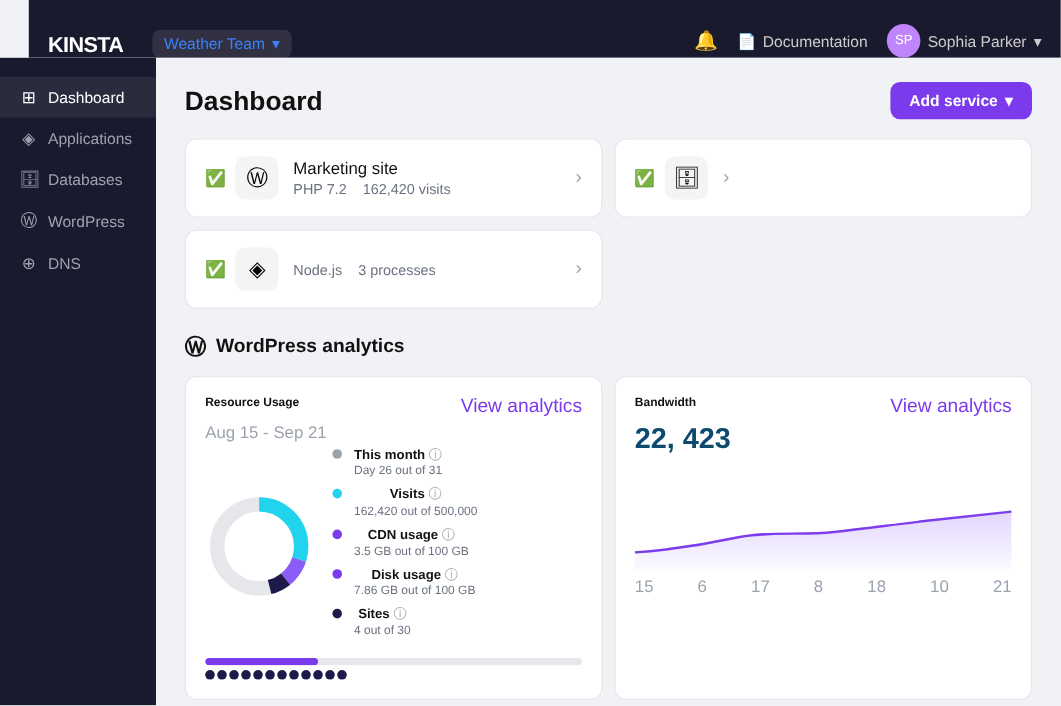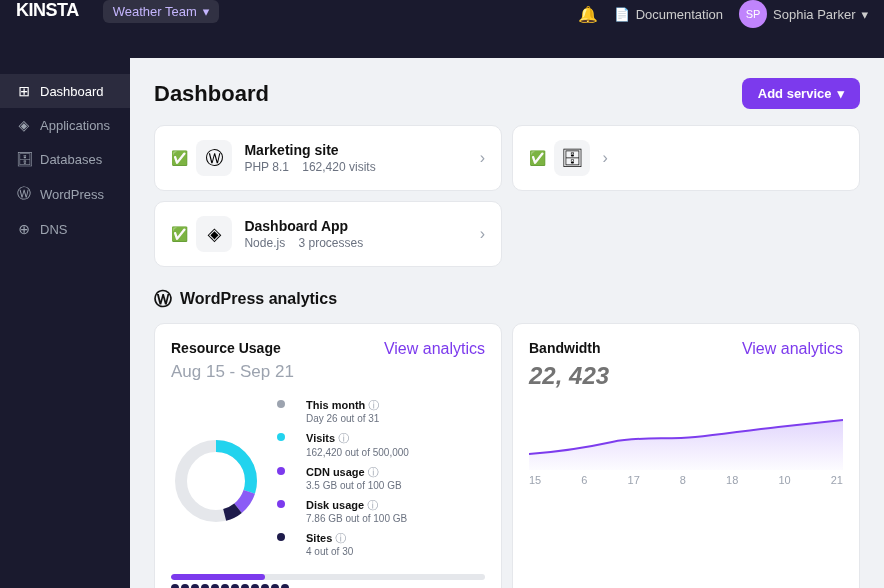--- a/index.html
+++ b/index.html
@@ -1,30 +1,31 @@
 <!DOCTYPE html>
 <html><head>
   <meta charset="utf-8">
   <style>
     * { box-sizing: border-box; margin: 0; padding: 0; }
     body { font-family: -apple-system, BlinkMacSystemFont, 'Segoe UI', sans-serif; background: #f0f2f5; display: flex; flex-direction: column; height: 588px; width: 884px; overflow: hidden; }
 
     
     .topnav {
       background: #1a1a2e;
-      height: 58px;
+      height: 48px;
       display: flex;
-      align-items: flex-start;
+      align-items: flex-end;
       padding: 0 16px;
       gap: 16px;
       flex-shrink: 0;
+      margin-left: 24px;
     }
     .logo { color: #fff; font-weight: 700; font-size: 18px; letter-spacing: -0.5px; margin-right: 8px; }
     .team-selector {
-      display: flex; align-items: center; gap: 6px; color: #c4b5fd; font-size: 13px; cursor: pointer;
+      display: flex; align-items: center; gap: 6px; color: #3b82f6; font-size: 13px; cursor: pointer;
       background: rgba(255,255,255,0.1); border-radius: 6px; padding: 4px 10px;
     }
     .nav-right { margin-left: auto; display: flex; align-items: center; gap: 16px; }
     .nav-icon { color: #ccc; cursor: pointer; font-size: 16px; }
     .doc-btn { display: flex; align-items: center; gap: 5px; color: #ccc; font-size: 13px; cursor: pointer; }
     .user-avatar { width: 28px; height: 28px; border-radius: 50%; background: #c084fc; display: flex; align-items: center; justify-content: center; font-size: 11px; color: #fff; }
     .user-info { display: flex; align-items: center; gap: 6px; color: #ccc; font-size: 13px; cursor: pointer; }
 
     
     .layout { display: flex; flex: 1; overflow: hidden; }
@@ -65,62 +66,62 @@
 
     
     .service-cards { display: grid; grid-template-columns: 1fr 1fr; gap: 10px; margin-bottom: 20px; }
     .service-card {
       background: #fff; border-radius: 10px; padding: 14px 16px;
       display: flex; align-items: center; gap: 12px; border: 1px solid #e5e7eb;
       cursor: pointer;
     }
     .service-card-icon { width: 36px; height: 36px; border-radius: 8px; background: #f3f4f6; display: flex; align-items: center; justify-content: center; font-size: 18px; flex-shrink: 0; }
     .service-card-info { flex: 1; }
-    .service-card-name { font-size: 14px; font-weight: 700; color: #111; }
+    .service-card-name { font-size: 14px; font-weight: 400; color: #111; }
     .service-card-meta { font-size: 12px; color: #6b7280; margin-top: 2px; }
     .service-card-meta span { margin-right: 10px; }
     .service-arrow { color: #9ca3af; font-size: 16px; }
     .status-check { color: #22c55e; font-size: 14px; margin-right: -4px; }
 
     
     .wp-analytics-title {
       font-size: 16px; font-weight: 700; color: #111; margin-bottom: 12px;
       display: flex; align-items: center; gap: 8px;
     }
     .analytics-grid { display: grid; grid-template-columns: 1fr 1fr; gap: 10px; }
     .analytics-card {
       background: #fff; border-radius: 10px; padding: 16px;
       border: 1px solid #e5e7eb;
     }
     .analytics-card-header { display: flex; justify-content: space-between; align-items: flex-start; margin-bottom: 4px; }
-    .analytics-card-title { font-size: 14px; font-weight: 700; color: #111; }
+    .analytics-card-title { font-size: 10px; font-weight: 700; color: #111; }
     .view-analytics { font-size: 16px; color: #7c3aed; cursor: pointer; font-weight: 500; }
-    .analytics-date { font-size: 17px; color: #9ca3af; margin-bottom: 16px; }
+    .analytics-date { font-size: 14px; color: #9ca3af; margin-bottom: 4px; }
 
     
     .resource-content { display: flex; gap: 16px; align-items: center; }
     .donut-container { position: relative; width: 90px; height: 90px; flex-shrink: 0; }
     .donut-svg { width: 90px; height: 90px; }
     .resource-legend { font-size: 11px; color: #374151; }
-    .legend-item { display: flex; align-items: flex-start; gap: 21px; margin-bottom: 6px; line-height: 1.3; }
+    .legend-item { display: flex; align-items: flex-start; gap: 10px; margin-bottom: 6px; line-height: 1.3; text-align: center; }
     .legend-dot { width: 8px; height: 8px; border-radius: 50%; flex-shrink: 0; margin-top: 2px; }
     .legend-title { color: #111; font-weight: 600; }
     .legend-sub { color: #6b7280; font-size: 10px; }
 
     
     .progress-section { margin-top: 10px; }
     .progress-bar-wrap { background: #e5e7eb; border-radius: 4px; height: 6px; margin-bottom: 4px; overflow: hidden; }
     .progress-bar-fill { height: 100%; border-radius: 4px; background: #7c3aed; }
     .progress-dots { display: flex; gap: 2px; flex-wrap: wrap; margin-top: 4px; }
     .progress-dot { width: 8px; height: 8px; border-radius: 50%; background: #1e1b4b; }
 
     
-    .bandwidth-value { font-size: 24px; font-weight: 700; color: #737373; margin-bottom: 12px; font-style: italic; }
+    .bandwidth-value { font-size: 24px; font-weight: 700; color: #0c4a6e; margin-bottom: 28px; }
     .chart-area { height: 70px; position: relative; }
-    .chart-labels { display: flex; justify-content: space-between; font-size: 11px; color: #9ca3af; margin-top: 2px; }
+    .chart-labels { display: flex; justify-content: space-between; font-size: 14px; color: #9ca3af; margin-top: 2px; }
     .chart-sub { font-size: 10px; color: #9ca3af; text-align: left; margin-top: 0; }
   </style>
 </head>
 <body>
 
 <nav class="topnav">
   <div class="logo">KINSTA</div>
   <div class="team-selector">
     <span>Weather Team</span>
     <span>▾</span>
@@ -176,38 +177,37 @@
     </div>
 
     <div class="service-cards">
 
       <div class="service-card">
         <span class="status-check">✅</span>
         <div class="service-card-icon">Ⓦ</div>
         <div class="service-card-info">
           <div class="service-card-name">Marketing site</div>
           <div class="service-card-meta">
-            <span>PHP 8.1</span>
+            <span>PHP 7.2</span>
             <span>162,420 visits</span>
           </div>
         </div>
         <span class="service-arrow">›</span>
       </div>
 
       <div class="service-card">
         <span class="status-check">✅</span>
         <div class="service-card-icon">🗄</div>
         <span class="service-arrow">›</span>
       </div>
 
       <div class="service-card" style="grid-column: span 1;">
         <span class="status-check">✅</span>
         <div class="service-card-icon">◈</div>
         <div class="service-card-info">
-          <div class="service-card-name">Dashboard App</div>
           <div class="service-card-meta">
             <span>Node.js</span>
             <span>3 processes</span>
           </div>
         </div>
         <span class="service-arrow">›</span>
       </div>
     </div>
 
     <div class="wp-analytics-title">

